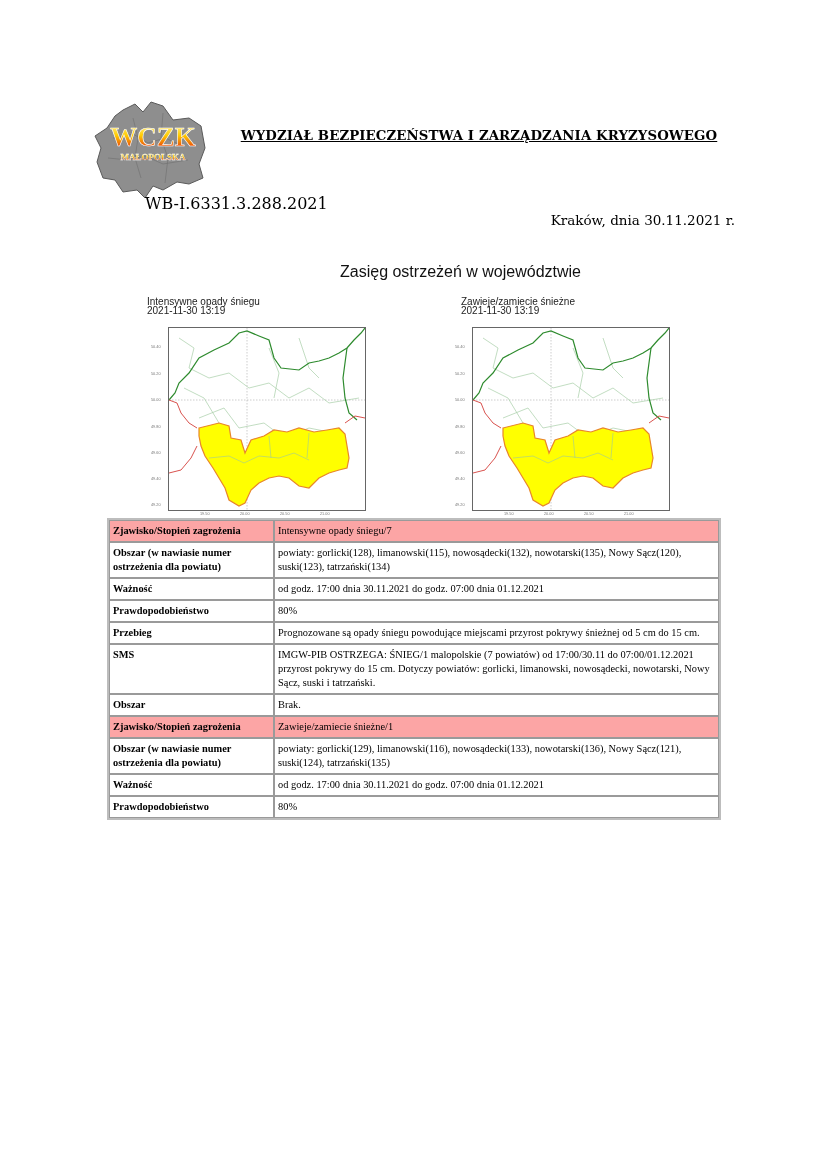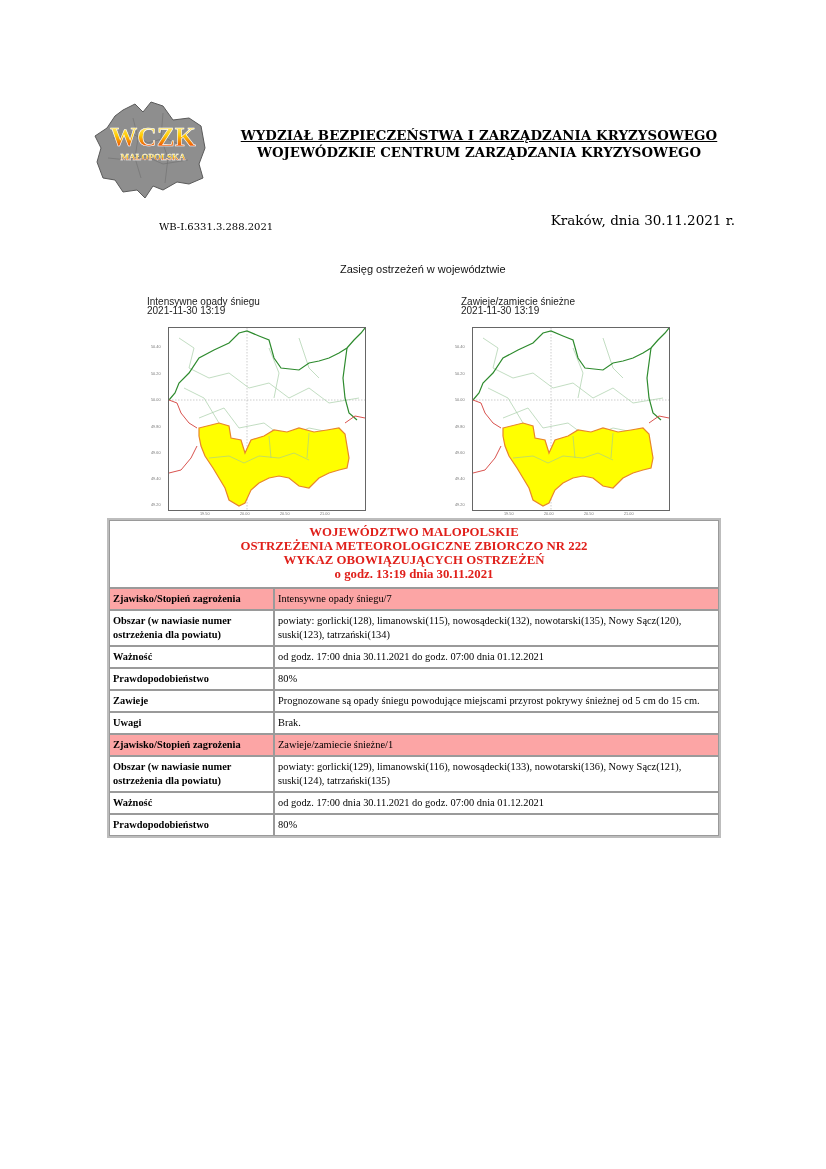--- a/index.html
+++ b/index.html
@@ -4,24 +4,24 @@
 <style>
   html, body { margin: 0; padding: 0; background: #ffffff; }
   body { width: 826px; height: 1169px; position: relative; overflow: hidden; font-family: "Liberation Serif", serif; color: #000; }
 
   .logo { position: absolute; left: 93px; top: 98px; width: 118px; height: 104px; }
   .logo svg { width: 100%; height: 100%; display: block; }
 
   .header-lines { position: absolute; left: 226px; top: 127px; width: 506px; text-align: center; font-family: "DejaVu Serif", serif; font-weight: bold; font-size: 13.3px; line-height: 17px; }
   .header-lines .l1 { text-decoration: underline; letter-spacing: 0.1px; }
 
-  .ref { position: absolute; left: 145px; top: 221px; font-family: "DejaVu Serif", serif; font-size: 10px; margin-left: 14px; }
+  .ref { position: absolute; left: 145px; top: 194px; font-family: "DejaVu Serif", serif; font-size: 16px; }
   .place-date { position: absolute; right: 91px; top: 212px; font-family: "DejaVu Serif", serif; font-size: 13.5px; }
 
-  .maps-title { position: absolute; left: 340px; top: 263px; font-family: "Liberation Sans", sans-serif; font-size: 11px; color: #111; }
+  .maps-title { position: absolute; left: 340px; top: 263px; font-family: "Liberation Sans", sans-serif; font-size: 16px; color: #111; }
 
   .map-block { position: absolute; width: 220px; }
   .map-block .cap { text-align: left; font-family: "Liberation Sans", sans-serif; font-size: 10px; line-height: 9px; color: #222; }
   .map-frame { position: absolute; border: 1px solid #666; background: #fff; }
   .map-frame svg { width: 100%; height: 100%; display: block; }
   .ytick { position: absolute; font-family: "Liberation Sans", sans-serif; font-size: 3.8px; color: #777; }
   .xtick { position: absolute; font-family: "Liberation Sans", sans-serif; font-size: 3.8px; color: #777; }
 
   .warn-table { position: absolute; left: 107px; top: 518px; width: 614px; border-collapse: separate; border-spacing: 0; border: 2px solid #bdbdbd; font-family: "Liberation Serif", serif; font-size: 10.4px; }
   .warn-table td { border: 1px solid #9a9a9a; padding: 3px 3px; vertical-align: top; line-height: 14px; }
@@ -43,21 +43,20 @@
     </defs>
     <path d="M30 12 L42 6 L50 14 L58 4 L70 8 L80 22 L96 20 L108 28 L112 50 L106 66 L110 80 L96 86 L84 84 L70 92 L60 88 L52 100 L44 92 L30 94 L22 82 L10 80 L4 64 L8 50 L2 38 L14 30 L22 18 Z" fill="#8e8e8e" stroke="#5a5a5a" stroke-width="1"></path>
     <path d="M20 40 L40 36 L55 45 L72 40 L90 48 M15 60 L35 62 L52 58 L70 66 L95 62 M40 20 L45 40 L42 60 L48 80 M70 15 L68 40 L75 60 L72 85" stroke="#6f6f6f" stroke-width="0.6" fill="none"></path>
     <text x="60" y="48" text-anchor="middle" font-family="Liberation Serif, serif" font-size="27" font-weight="bold" fill="url(#gfire)" stroke="#ffffff" stroke-width="0.6">WCZK</text>
     <text x="60" y="62" text-anchor="middle" font-family="Liberation Serif, serif" font-size="9" font-weight="bold" fill="url(#gfire)" stroke="#ffffff" stroke-width="0.3">MAŁOPOLSKA</text>
   </svg>
 </div>
 
 <div class="header-lines">
   <div class="l1">WYDZIAŁ BEZPIECZEŃSTWA I ZARZĄDZANIA KRYZYSOWEGO</div>
-  <div class="l2">WOJEWÓDZKIE CENTRUM ZARZĄDZANIA KRYZYSOWEGO</div>
 </div>
 
 <div class="ref">WB-I.6331.3.288.2021</div>
 <div class="place-date">Kraków, dnia 30.11.2021 r.</div>
 
 <div class="maps-title">Zasięg ostrzeżeń w województwie</div>
 
 <div class="map-block" style="left:147px; top:297px;">
   <div class="cap">Intensywne opady śniegu</div>
   <div class="cap">2021-11-30 13:19</div>
@@ -109,50 +108,46 @@
 <div class="ytick" style="left:455px; top:451px;">49.60</div>
 <div class="ytick" style="left:455px; top:477px;">49.40</div>
 <div class="ytick" style="left:455px; top:503px;">49.20</div>
 <div class="xtick" style="left:504px; top:512px;">19.50</div>
 <div class="xtick" style="left:544px; top:512px;">20.00</div>
 <div class="xtick" style="left:584px; top:512px;">20.50</div>
 <div class="xtick" style="left:624px; top:512px;">21.00</div>
 
 <table class="warn-table">
   <tbody>
-      <tr>
-    <td colspan="2" class="title-cell">
-      <div>WOJEWÓDZTWO MALOPOLSKIE</div>
-      <div>OSTRZEŻENIA METEOROLOGICZNE ZBIORCZO NR 222</div>
-      <div>WYKAZ OBOWIĄZUJĄCYCH OSTRZEŻEŃ</div>
-      <div>o godz. 13:19 dnia 30.11.2021</div>
-    </td>
-  </tr>
   <tr class="yellow">
     <td class="lbl">Zjawisko/Stopień zagrożenia</td>
     <td>Intensywne opady śniegu/7</td>
   </tr>
   <tr>
     <td class="lbl">Obszar (w nawiasie numer ostrzeżenia dla powiatu)</td>
     <td>powiaty: gorlicki(128), limanowski(115), nowosądecki(132), nowotarski(135), Nowy Sącz(120), suski(123), tatrzański(134)</td>
   </tr>
   <tr>
     <td class="lbl">Ważność</td>
     <td>od godz. 17:00 dnia 30.11.2021 do godz. 07:00 dnia 01.12.2021</td>
   </tr>
   <tr>
     <td class="lbl">Prawdopodobieństwo</td>
     <td>80%</td>
   </tr>
   <tr>
-    <td class="lbl">Zawieje</td>
+    <td class="lbl">Przebieg</td>
     <td>Prognozowane są opady śniegu powodujące miejscami przyrost pokrywy śnieżnej od 5 cm do 15 cm.</td>
   </tr>
   <tr>
-    <td class="lbl">Uwagi</td>
+    <td class="lbl">SMS</td>
+    <td>IMGW-PIB OSTRZEGA: ŚNIEG/1 malopolskie (7 powiatów) od 17:00/30.11 do 07:00/01.12.2021 przyrost pokrywy do 15 cm. Dotyczy powiatów: gorlicki, limanowski, nowosądecki, nowotarski, Nowy Sącz, suski i tatrzański.</td>
+  </tr>
+  <tr>
+    <td class="lbl">Obszar</td>
     <td>Brak.</td>
   </tr>
   <tr class="yellow">
     <td class="lbl">Zjawisko/Stopień zagrożenia</td>
     <td>Zawieje/zamiecie śnieżne/1</td>
   </tr>
   <tr>
     <td class="lbl">Obszar (w nawiasie numer ostrzeżenia dla powiatu)</td>
     <td>powiaty: gorlicki(129), limanowski(116), nowosądecki(133), nowotarski(136), Nowy Sącz(121), suski(124), tatrzański(135)</td>
   </tr>

